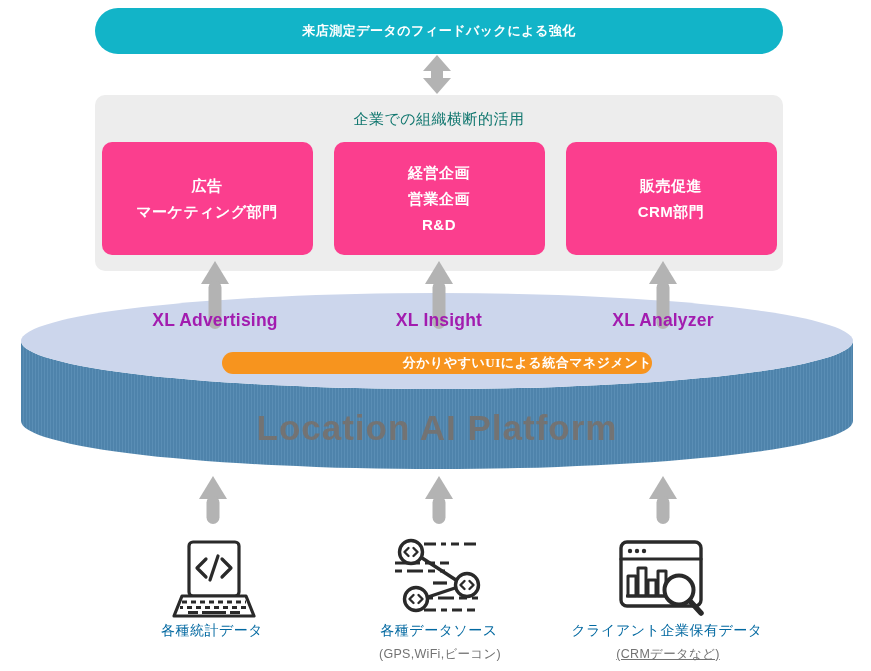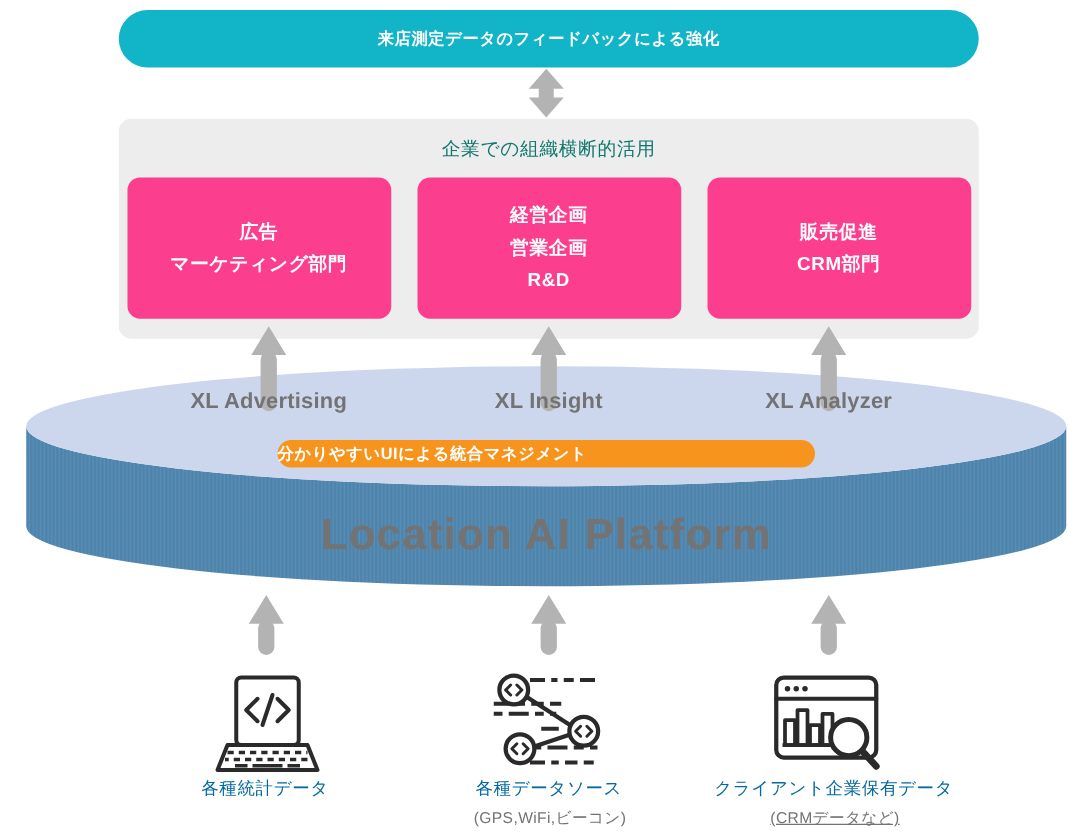--- a/index.html
+++ b/index.html
@@ -25,26 +25,26 @@
   .dept{
     width:211px;height:113px;border-radius:10px;background:#fb3e8e;color:#ffffff;
     font-size:15px;font-weight:bold;line-height:26px;letter-spacing:.5px;
     display:flex;flex-direction:column;align-items:center;justify-content:center;text-align:center;
   }
   
   .overlay{left:0;top:0;pointer-events:none;}
   
   .product{
     top:310px;transform:translateX(-50%);white-space:nowrap;
-    font-size:17.5px;font-weight:bold;color:#737373;letter-spacing:.2px;
+    font-size:17.5px;font-weight:bold;color:#a21caf;letter-spacing:.2px;
   }
   .badge{
     left:437px;top:352px;transform:translateX(-50%);width:430px;height:22px;border-radius:11px;
     background:#f7941e;color:#ffffff;font-size:13px;font-weight:bold;line-height:22px;
-    text-align:left;letter-spacing:.5px;
+    text-align:right;letter-spacing:.5px;font-family:Liberation Serif, serif;
   }
   .disk-title{
     left:437px;top:408px;transform:translateX(-50%);white-space:nowrap;
     font-size:35px;font-weight:bold;color:#737373;letter-spacing:1px;
   }
   
   .icon-wrap{transform:translateX(-50%);}
   .icon-wrap svg{display:block;}
   .source-label{
     top:622px;transform:translateX(-50%);white-space:nowrap;

